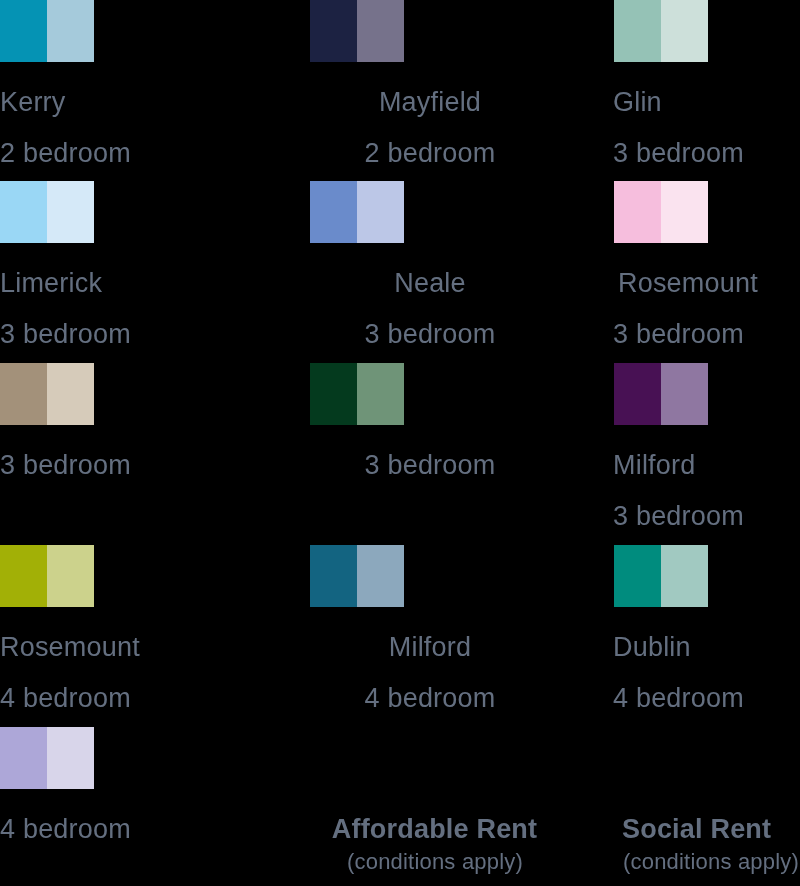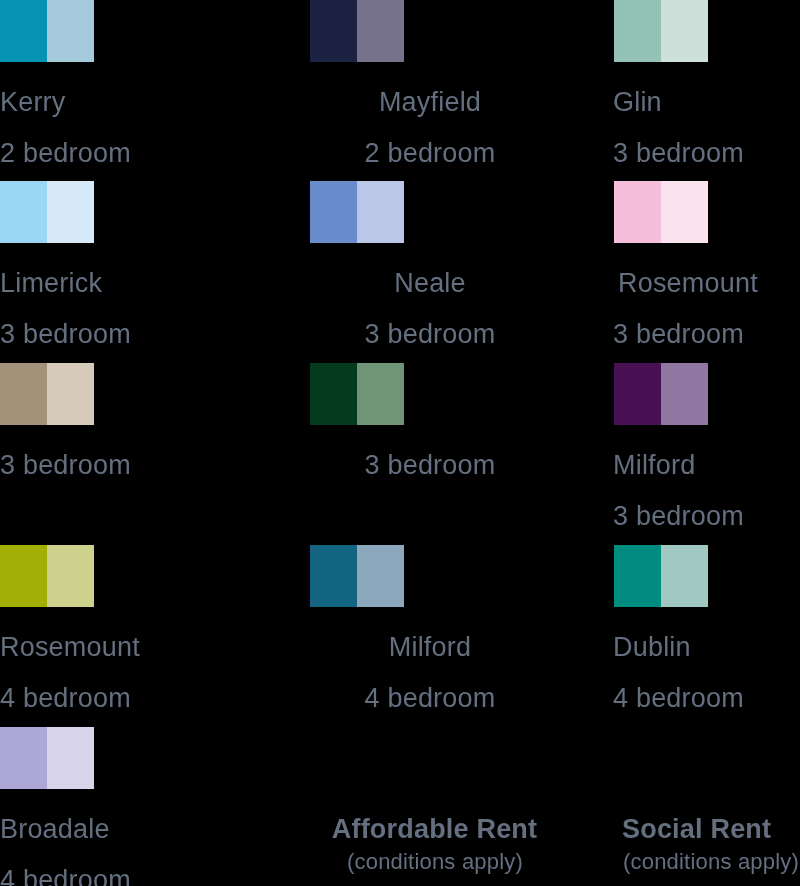--- a/index.html
+++ b/index.html
@@ -228,21 +228,20 @@
       <span class="label-sub">4 bedroom</span>
     </div>
   </div>
 
   <div class="legend-item col-1 row-5">
     <div class="swatch">
       <span class="band" style="background-color: rgb(173, 167, 216);"></span>
       <span class="band" style="background-color: rgb(216, 213, 234);"></span>
     </div>
     <div class="labels">
-      <span class="label-name">Broadale</span>
       <span class="label-sub">4 bedroom</span>
     </div>
   </div>
 
   <div class="legend-item col-2 row-5 key-only">
     <div class="labels">
       <span class="label-name">Affordable Rent</span>
       <span class="label-sub">(conditions apply)</span>
     </div>
   </div>

